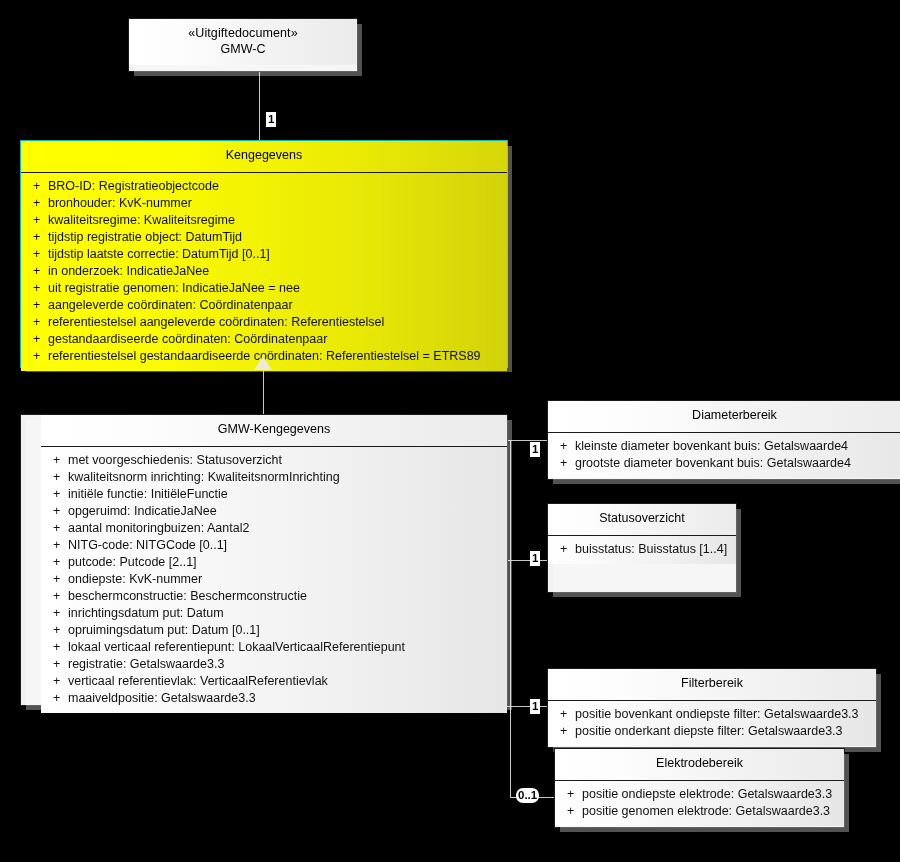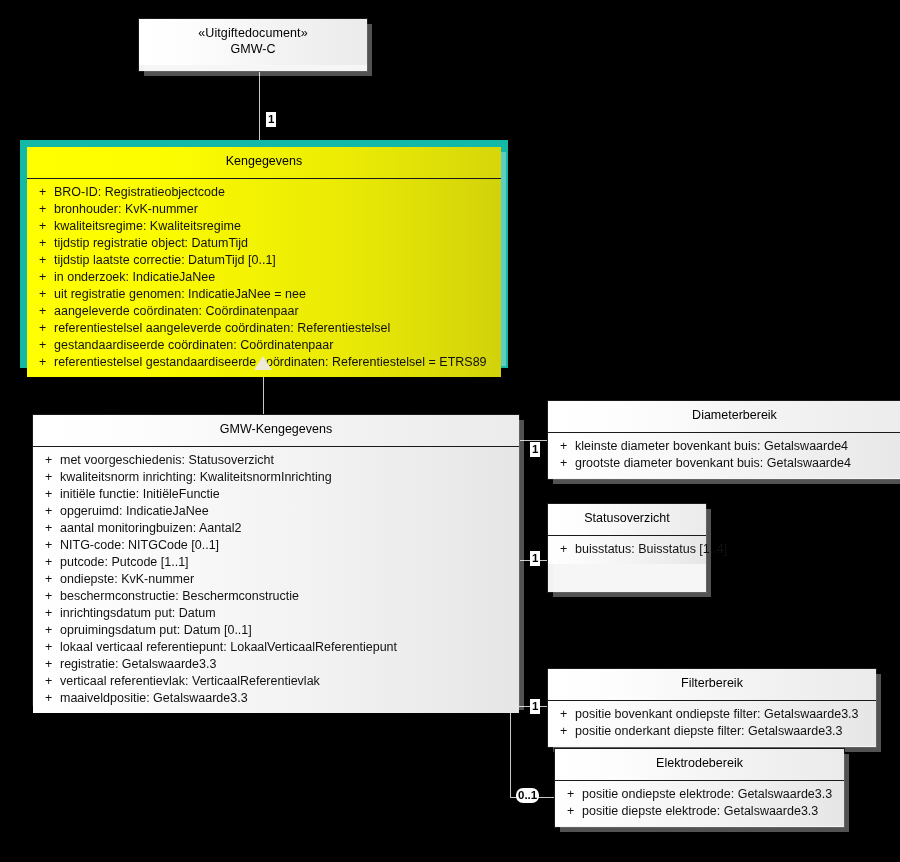--- a/index.html
+++ b/index.html
@@ -90,21 +90,21 @@
     width: 23px;
     flex: 0 0 23px;
     text-align: left;
     padding-left: 8px;
     box-sizing: border-box;
     color: #111;
   }
   .attr-txt { flex: 1 1 auto; }
 
   
-  .uml-class.yellow { border: 7px solid #14b8a6; }
+  .uml-class.yellow { border: 1px solid #14b8a6; }
   .uml-class.yellow .uml-head {
     background: linear-gradient(to right, #ffff00 0%, #fdfd00 28%, #ebeb05 68%, #d6d60a 100%);
   }
   .uml-class.yellow .uml-attrs {
     background: linear-gradient(to right, #ffff00 0%, #fcfc00 26%, #e8e806 70%, #d2d20b 100%);
   }
 
   
   .conn {
     position: absolute;
@@ -158,21 +158,21 @@
 
   <div class="conn v" style="left:510px; top:706px; height:92px;"></div>
   <div class="conn h" style="left:510px; top:797px; width:45px;"></div>
 
   <div class="mult" style="left:266px; top:112px;">1</div>
   <div class="mult" style="left:530px; top:442px;">1</div>
   <div class="mult" style="left:530px; top:551px;">1</div>
   <div class="mult" style="left:530px; top:699px;">1</div>
   <div class="mult" style="left:516px; top:788px;border-radius:7px;">0..1</div>
 
-  <div class="uml-class" style="left:138px; top:18px; width:230px; height:54px;">
+  <div class="uml-class" style="left:128px; top:18px; width:230px; height:54px;">
     <div class="uml-head">
       <span class="stereo">«Uitgiftedocument»</span>
       <span class="cname">GMW-C</span>
     </div>
   </div>
 
   <div class="uml-class yellow" style="left:20px; top:140px; width:488px; height:228px;">
     <div class="uml-head">
       <span class="cname">Kengegevens</span>
     </div>
@@ -218,21 +218,21 @@
         <span class="attr-vis">+</span>
         <span class="attr-txt">gestandaardiseerde coördinaten: Coördinatenpaar</span>
       </div>
       <div class="attr-row">
         <span class="attr-vis">+</span>
         <span class="attr-txt">referentiestelsel gestandaardiseerde coördinaten: Referentiestelsel = ETRS89</span>
       </div>
     </div>
   </div>
 
-  <div class="uml-class" style="left:32px; top:414px; width:488px; height:292px;">
+  <div class="uml-class" style="left:20px; top:414px; width:488px; height:292px;padding-left:20px;">
     <div class="uml-head">
       <span class="cname">GMW-Kengegevens</span>
     </div>
     <div class="uml-sep"></div>
     <div class="uml-attrs">
       <div class="attr-row">
         <span class="attr-vis">+</span>
         <span class="attr-txt">met voorgeschiedenis: Statusoverzicht</span>
       </div>
       <div class="attr-row">
@@ -250,21 +250,21 @@
       <div class="attr-row">
         <span class="attr-vis">+</span>
         <span class="attr-txt">aantal monitoringbuizen: Aantal2</span>
       </div>
       <div class="attr-row">
         <span class="attr-vis">+</span>
         <span class="attr-txt">NITG-code: NITGCode [0..1]</span>
       </div>
       <div class="attr-row">
         <span class="attr-vis">+</span>
-        <span class="attr-txt">putcode: Putcode [1..1]</span>
+        <span class="attr-txt">putcode: Putcode [2..1]</span>
       </div>
       <div class="attr-row">
         <span class="attr-vis">+</span>
         <span class="attr-txt">ondiepste: KvK-nummer</span>
       </div>
       <div class="attr-row">
         <span class="attr-vis">+</span>
         <span class="attr-txt">beschermconstructie: Beschermconstructie</span>
       </div>
       <div class="attr-row">
@@ -304,21 +304,21 @@
         <span class="attr-vis">+</span>
         <span class="attr-txt">kleinste diameter bovenkant buis: Getalswaarde4</span>
       </div>
       <div class="attr-row">
         <span class="attr-vis">+</span>
         <span class="attr-txt">grootste diameter bovenkant buis: Getalswaarde4</span>
       </div>
     </div>
   </div>
 
-  <div class="uml-class" style="left:547px; top:503px; width:160px; height:90px;">
+  <div class="uml-class" style="left:547px; top:503px; width:190px; height:90px;">
     <div class="uml-head">
       <span class="cname">Statusoverzicht</span>
     </div>
     <div class="uml-sep"></div>
     <div class="uml-attrs">
       <div class="attr-row">
         <span class="attr-vis">+</span>
         <span class="attr-txt">buisstatus: Buisstatus [1..4]</span>
       </div>
     </div>
@@ -346,18 +346,18 @@
       <span class="cname">Elektrodebereik</span>
     </div>
     <div class="uml-sep"></div>
     <div class="uml-attrs">
       <div class="attr-row">
         <span class="attr-vis">+</span>
         <span class="attr-txt">positie ondiepste elektrode: Getalswaarde3.3</span>
       </div>
       <div class="attr-row">
         <span class="attr-vis">+</span>
-        <span class="attr-txt">positie diepste elektrode: Getalswaarde3.3</span>
+        <span class="attr-txt">positie genomen elektrode: Getalswaarde3.3</span>
       </div>
     </div>
   </div>
 
 </div>
 
 </body></html>

